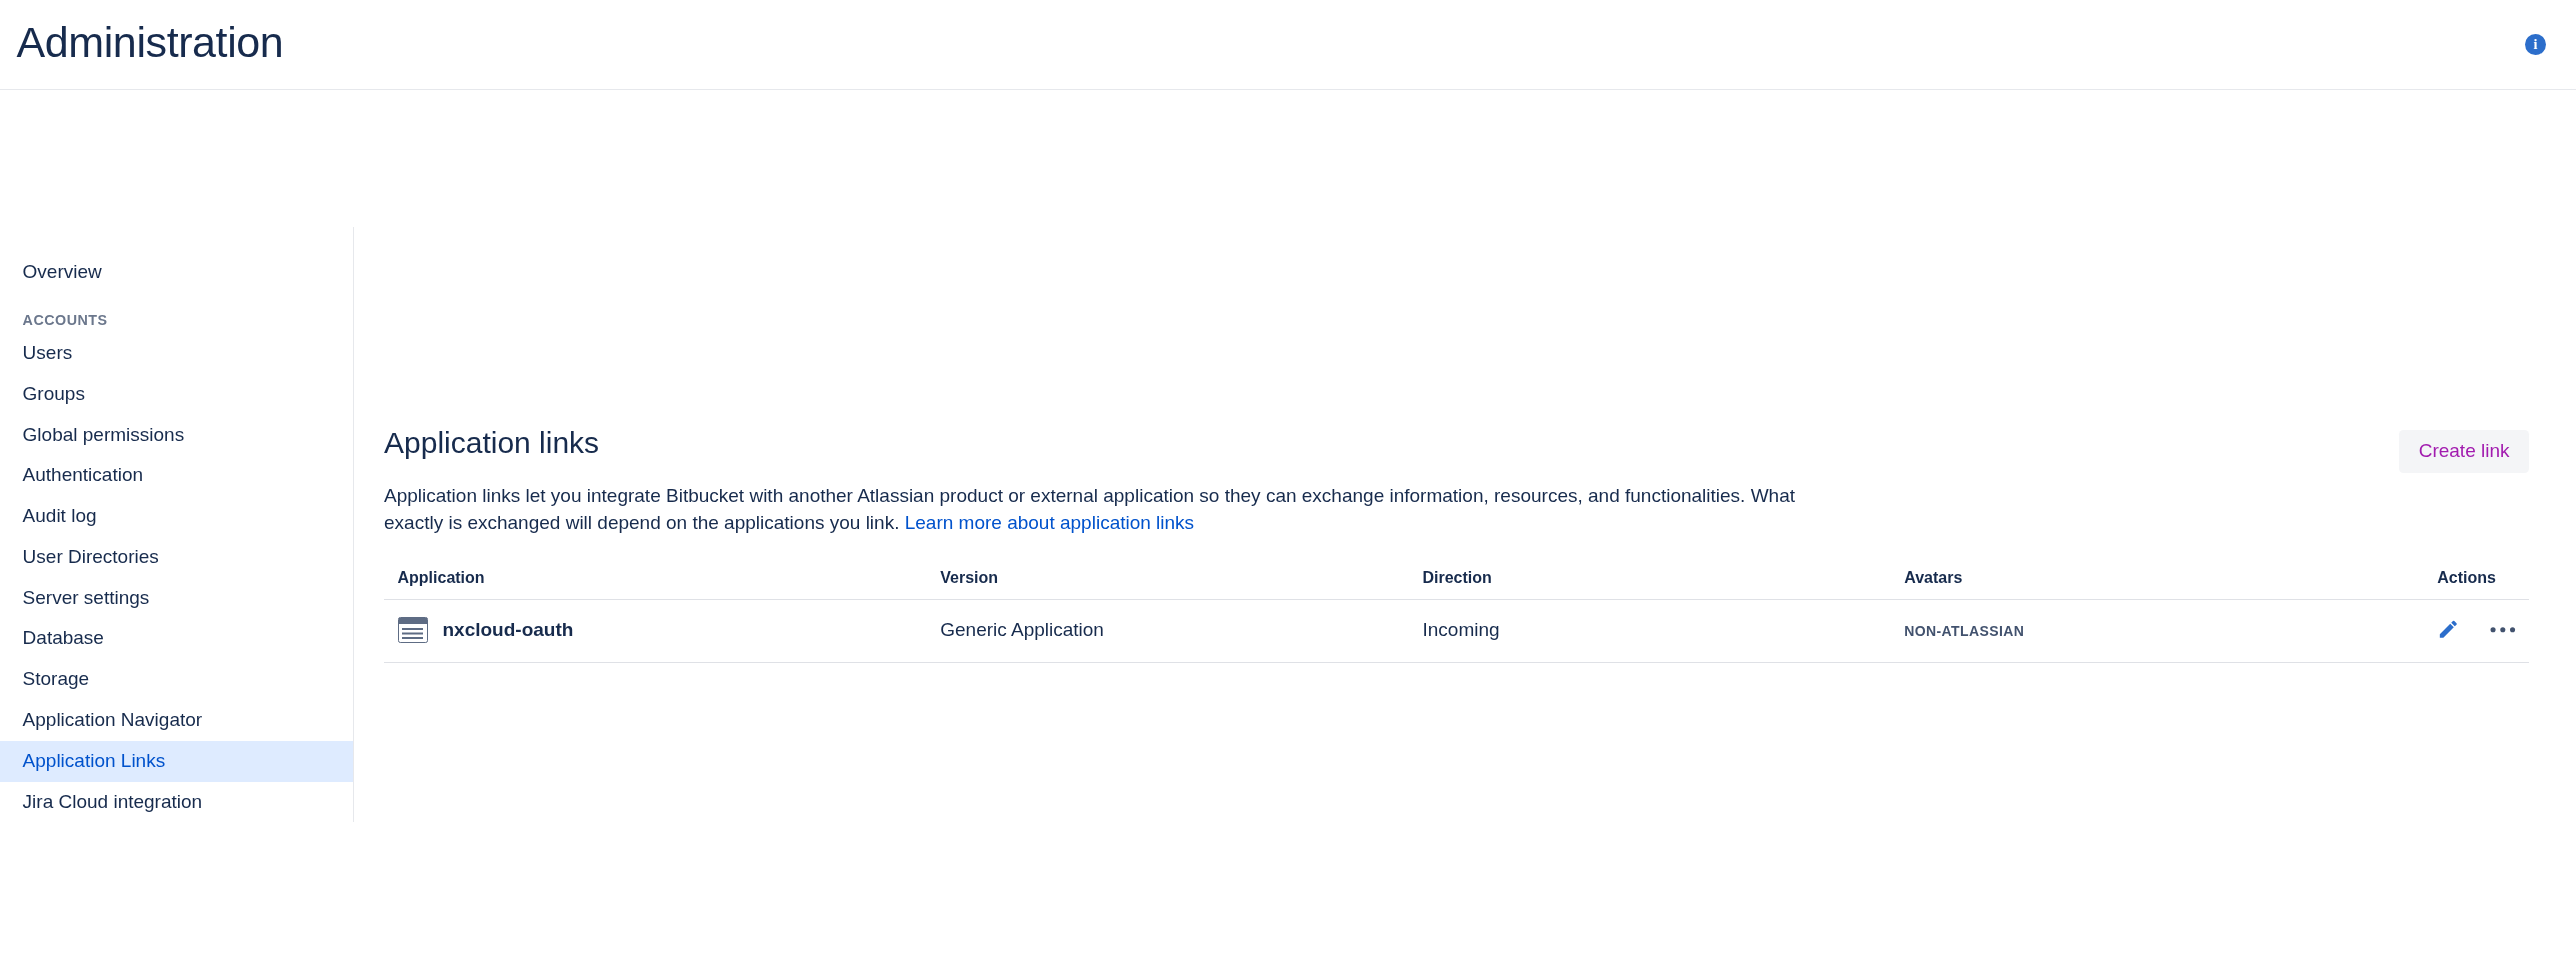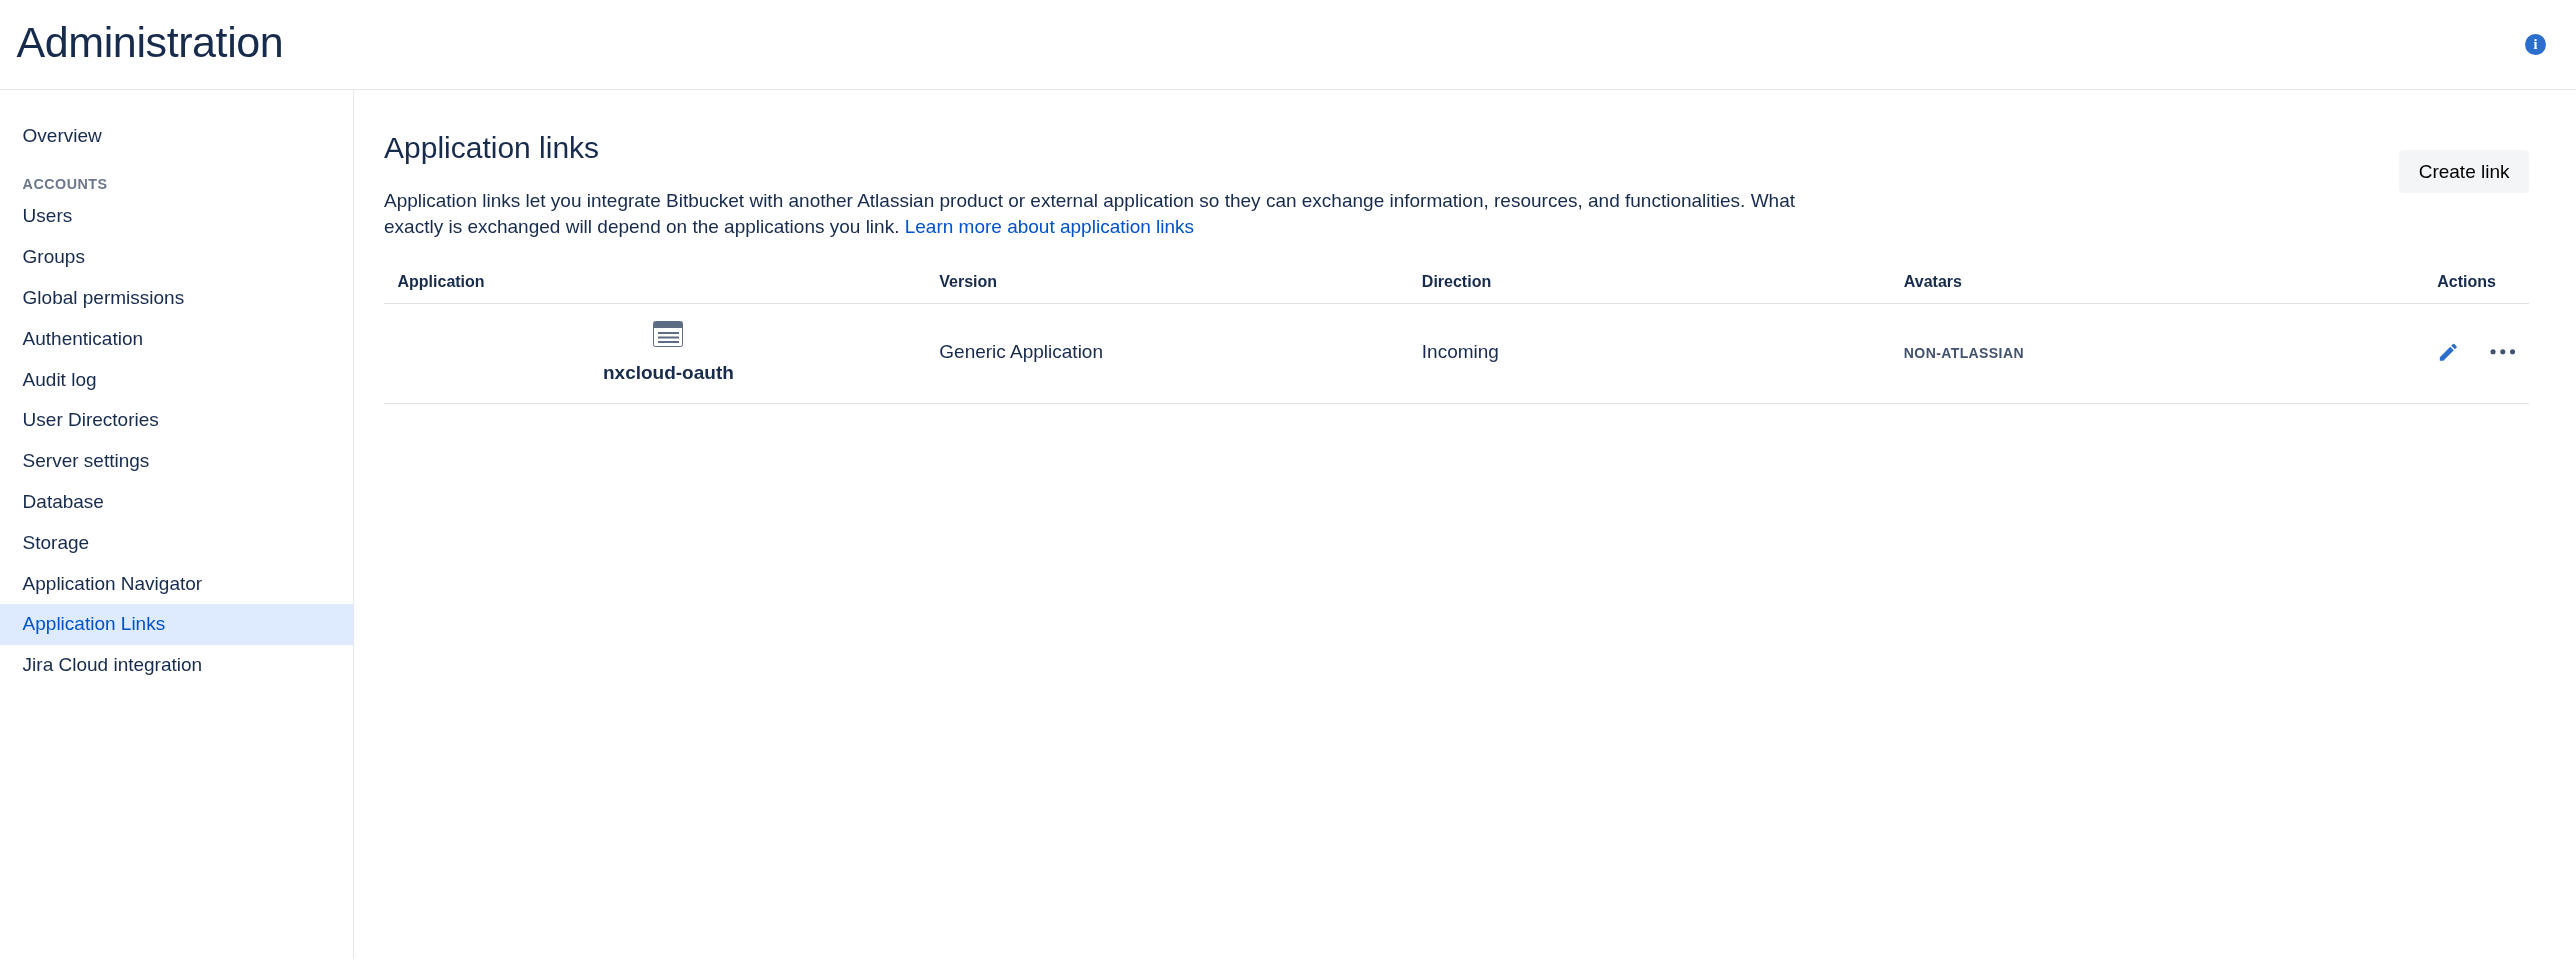--- a/index.html
+++ b/index.html
@@ -51,20 +51,21 @@
     display: flex;
     align-items: center;
     justify-content: center;
     font-family: "Liberation Serif", serif;
     cursor: pointer;
   }
   
   .body-wrap {
     display: flex;
     height: 869px;
+    align-items: center;
   }
   .sidebar {
     width: 354px;
     border-right: 1.5px solid #e6e8ec;
     padding-top: 25.6px;
     flex: 0 0 354px;
   }
   .nav-item {
     font-size: 19px;
     line-height: 1.2;
@@ -93,24 +94,24 @@
   }
   .main-title {
     font-size: 30px;
     font-weight: 400;
     color: #172B4D;
     margin: 10.5px 0 0 0;
     line-height: 1.1;
   }
   .create-link-btn {
     position: absolute;
-    top: 60px;
+    top: 44px;
     right: 47px;
     background: #F4F5F7;
-    color: #000000;
+    color: #a21caf;
     border: none;
     border-radius: 4.5px;
     font-size: 19px;
     font-family: "Liberation Sans", sans-serif;
     padding: 10.5px 19.5px;
     cursor: pointer;
   }
   .description {
     margin-top: 24px;
     font-size: 19px;
@@ -145,21 +146,20 @@
   }
   .col-app   { width: 571px; padding-left: 13.5px !important; }
   .col-ver   { width: 496px; }
   .col-dir   { width: 496px; }
   .col-status{ width: 549px; }
   .col-act   { text-align: right; padding-right: 13.5px !important; }
   .app-cell {
     display: flex;
     align-items: center;
     gap: 15px;
-    flex-direction: column;
   }
   .app-icon {
     width: 30px;
     height: 25.6px;
     border: 1.5px solid #5E6C84;
     border-radius: 2.3px;
     background: #fff;
     position: relative;
     flex: 0 0 auto;
   }

